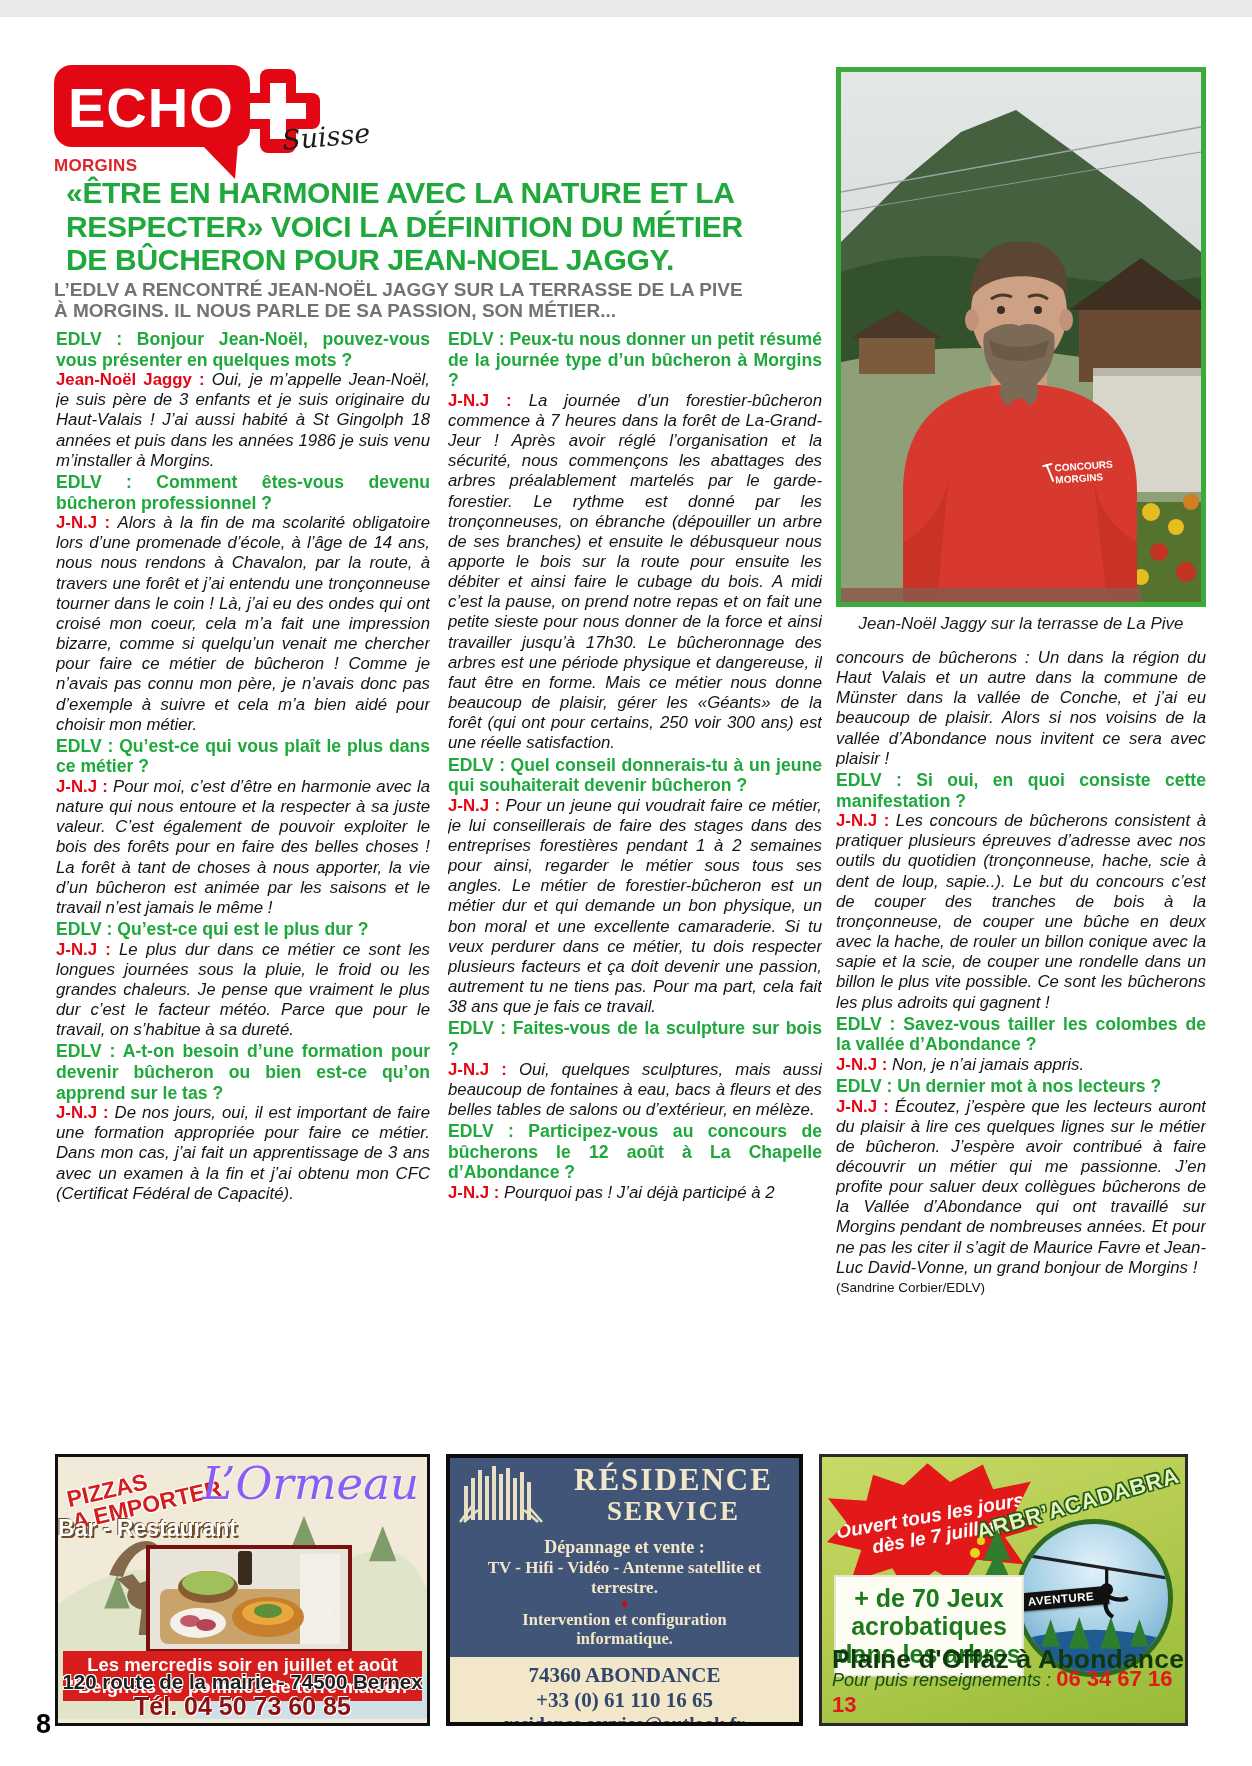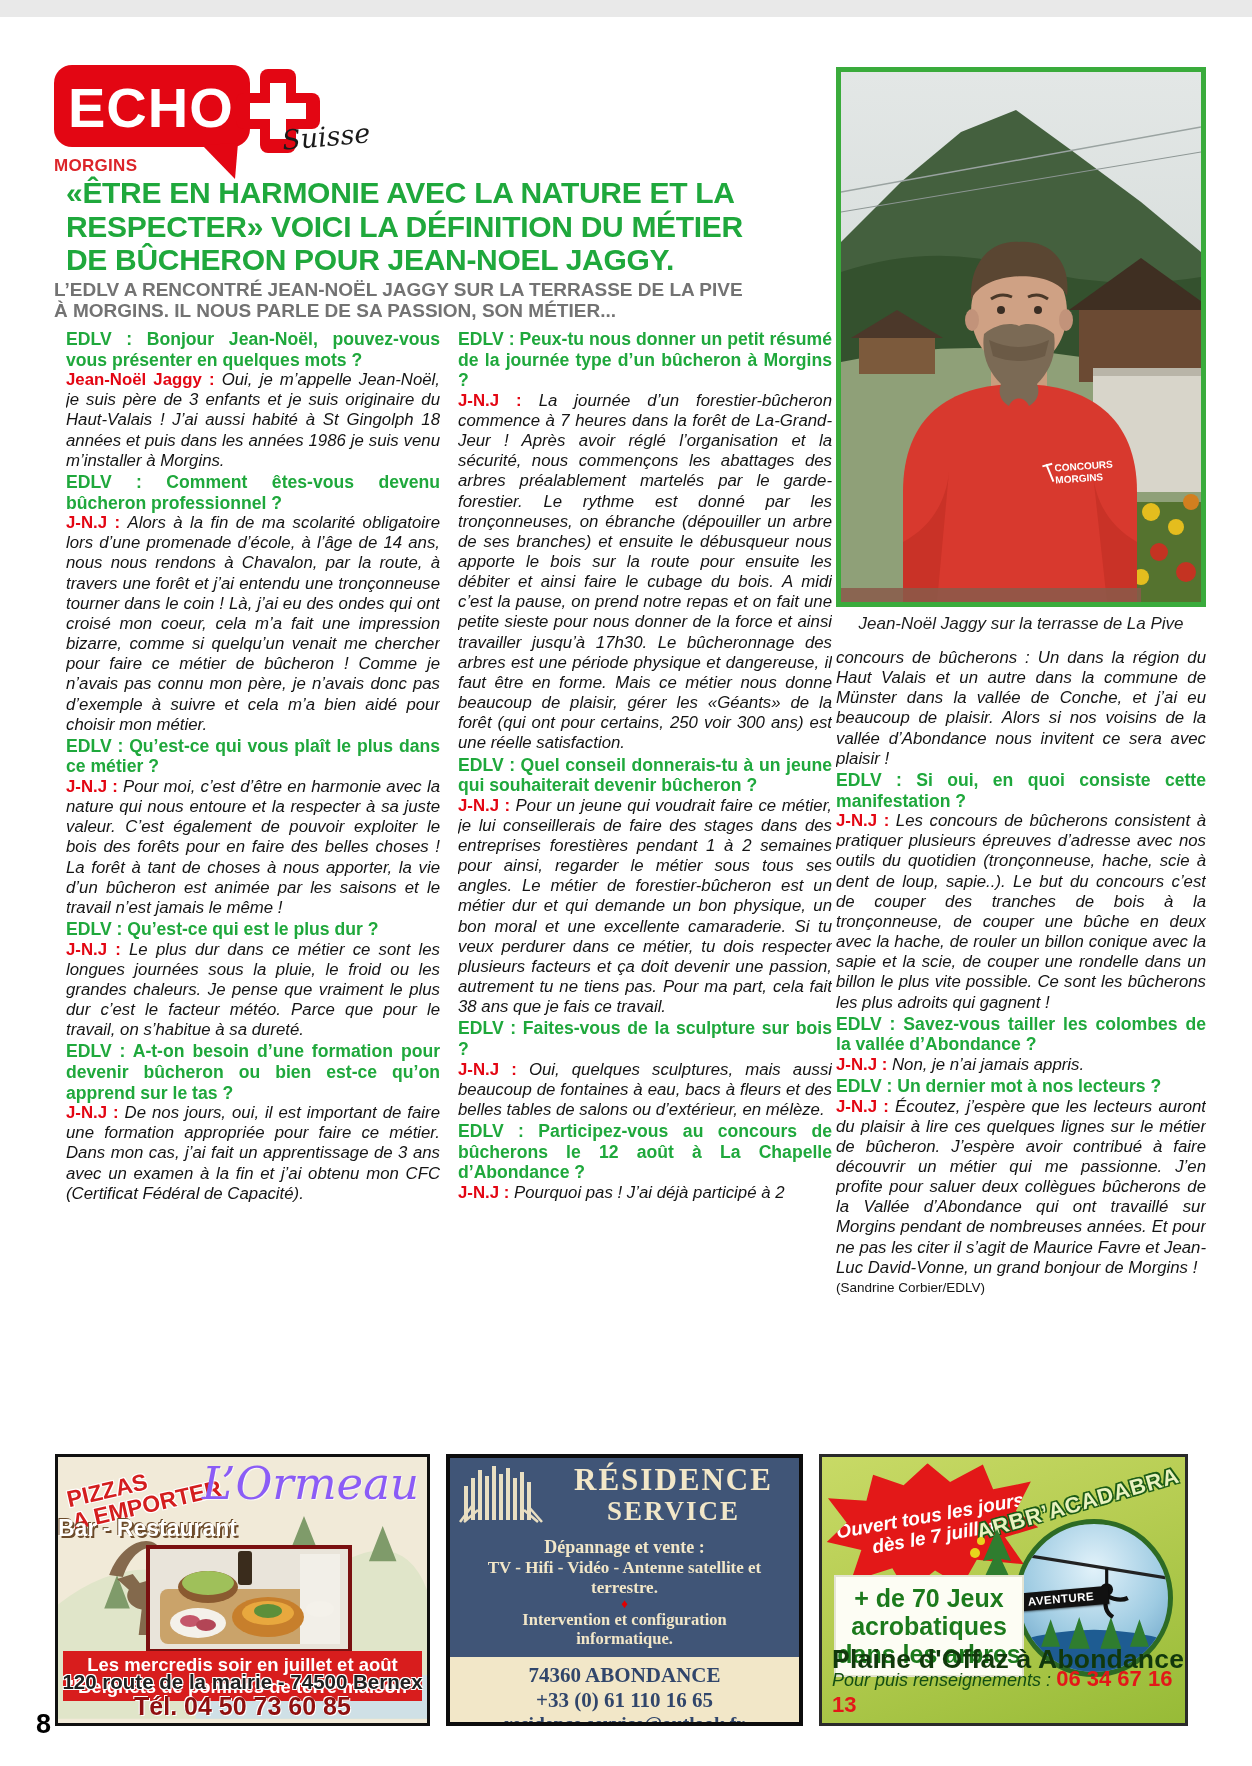--- a/index.html
+++ b/index.html
@@ -10,21 +10,21 @@
   #logo-block{position:absolute;left:52px;top:44px;width:300px;height:120px;}
   #suisse{position:absolute;left:282px;top:104px;font-family:"DejaVu Serif",serif;
           font-style:italic;font-size:27px;color:#1a1a1a;transform:rotate(-5deg);}
   #kicker{position:absolute;left:54px;top:139px;font-size:17px;font-weight:800;color:#dc2429;letter-spacing:.3px;}
   #headline{position:absolute;left:66px;top:159px;width:694px;font-size:30px;line-height:1.12;
             font-weight:800;color:#1fa83c;letter-spacing:-.3px;}
   #standfirst{position:absolute;left:54px;top:262px;width:694px;font-size:19px;line-height:1.13;
               font-weight:800;color:#737373;}
 
   
-  #cols{position:absolute;left:66px;top:311px;width:766px;height:1052px;
+  #cols{position:absolute;left:56px;top:311px;width:766px;height:1052px;
         display:grid;grid-template-columns:1fr 1fr;column-gap:18px;overflow:hidden;}
   .colflow{overflow:hidden;}
   .colflow p{margin:0;}
   p.q{color:#1fa83c;font-weight:800;font-size:17.6px;line-height:1.17;text-align:justify;margin-top:1px;}
   p.a{font-style:italic;font-size:16.8px;line-height:1.2;text-align:justify;color:#141414;overflow-wrap:break-word;}
   p.a .speaker{font-style:normal;font-weight:800;color:#e30613;}
   p.credit{font-style:normal;font-size:13.5px;color:#141414;margin-top:2px;}
 
   
   #right-col{position:absolute;left:836px;top:50px;width:370px;}

